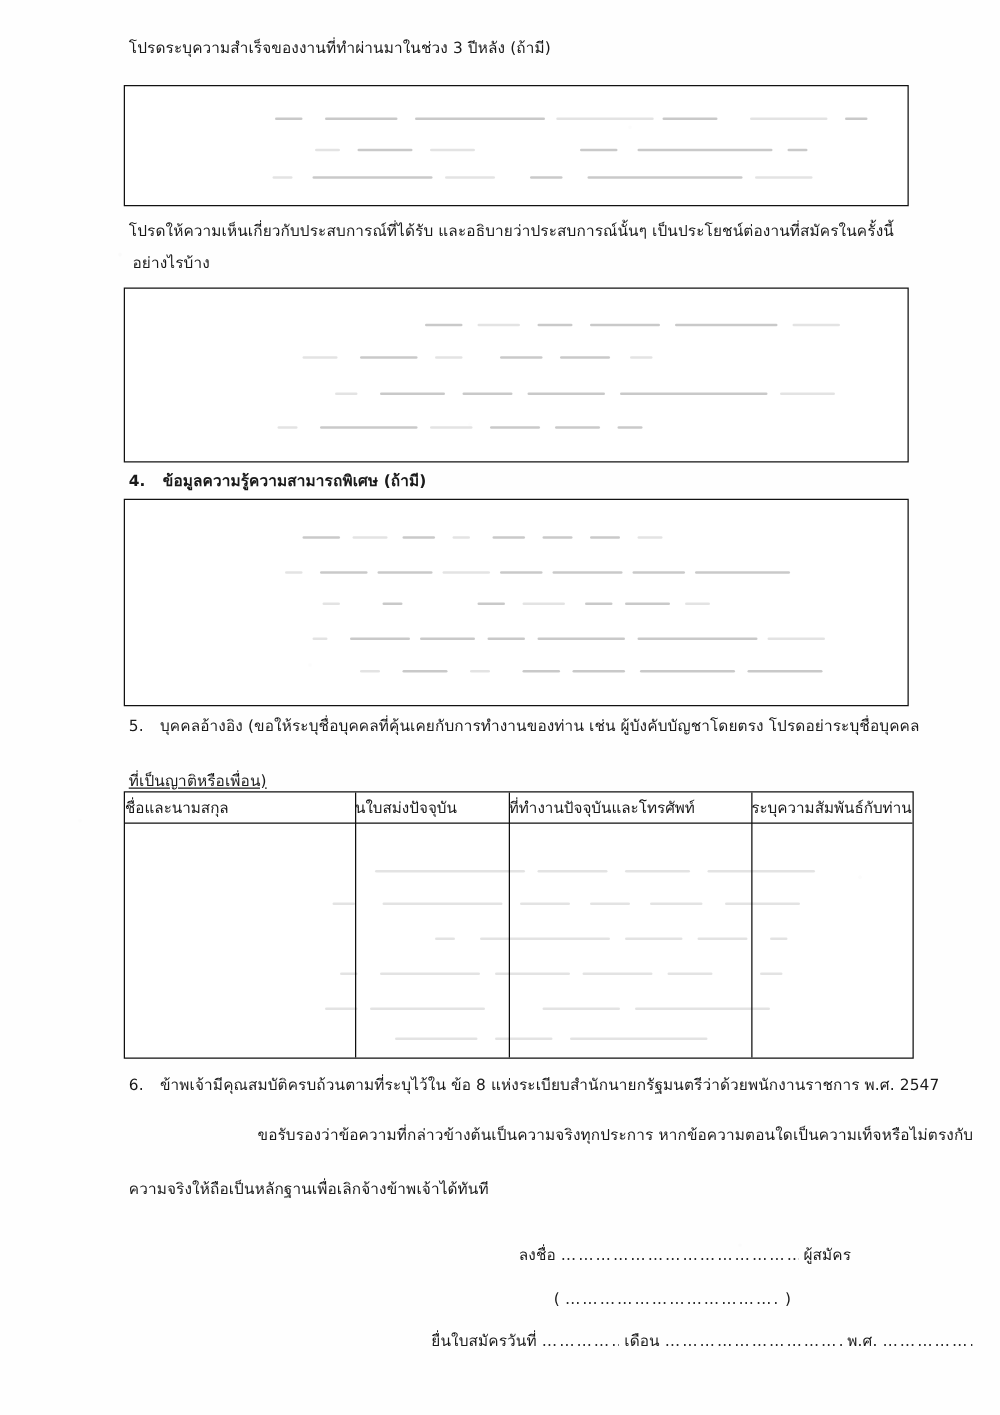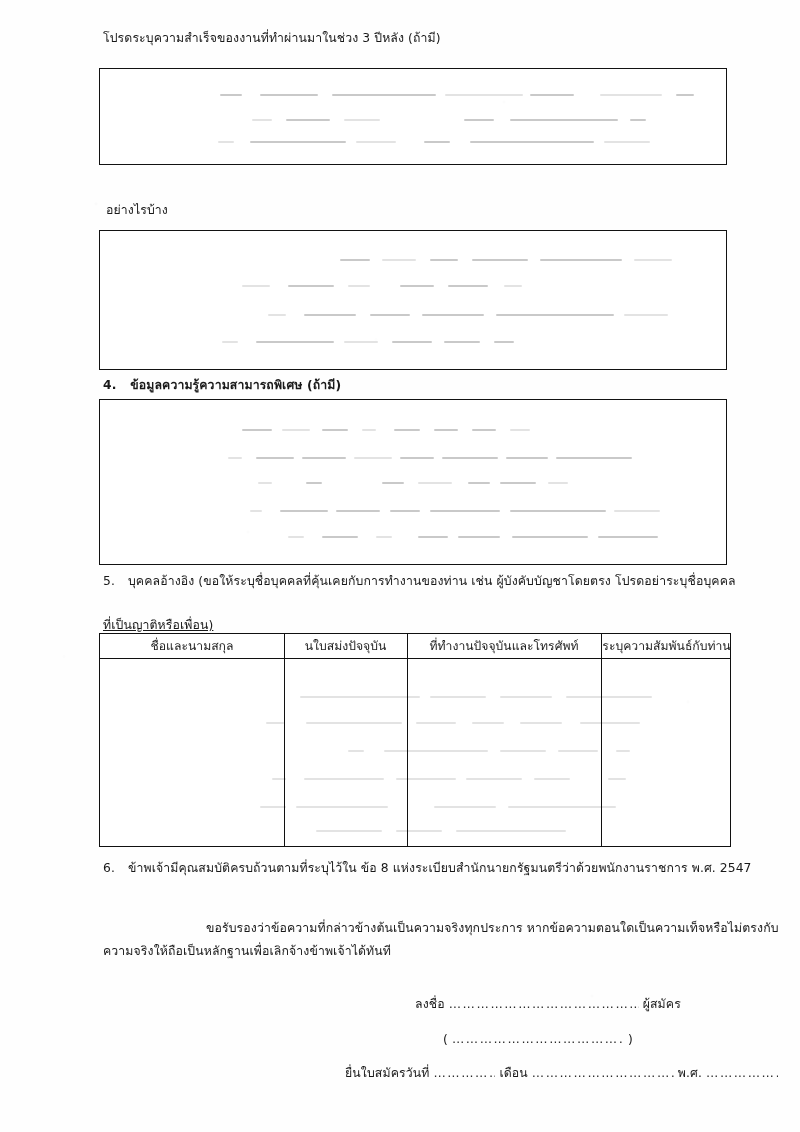--- a/index.html
+++ b/index.html
@@ -88,21 +88,21 @@
   }
   .ref-vline {
     position: absolute;
     top: 0; bottom: 0;
     width: 0;
     border-left: 1.2px solid #101010;
   }
   .ref-th {
     position: absolute;
     top: 4px;
-    text-align: center;
+    text-align: left;
     font-size: 12.2px;
     line-height: 16px;
     color: #191919;
     filter: blur(.18px);
   }
 
   
   .dots {
     display: inline-block;
     overflow: hidden;
@@ -136,20 +136,21 @@
     <div class="ghost dot" style="left:530px; top:50px; width:16px;"></div>
 
     <div class="ghost faint" style="left:118px; top:72px; width:16px;"></div>
     <div class="ghost" style="left:150px; top:72px; width:96px;"></div>
     <div class="ghost faint" style="left:256px; top:72px; width:40px;"></div>
     <div class="ghost" style="left:324px; top:72px; width:26px;"></div>
     <div class="ghost" style="left:370px; top:72px; width:124px;"></div>
     <div class="ghost faint" style="left:504px; top:72px; width:46px;"></div>
   </div>
 
+  <div class="line" style="left:103px; top:178px;">โปรดให้ความเห็นเกี่ยวกับประสบการณ์ที่ได้รับ และอธิบายว่าประสบการณ์นั้นๆ เป็นประโยชน์ต่องานที่สมัครในครั้งนี้</div>
   <div class="line" style="left:106px; top:203px;text-align:center;">อย่างไรบ้าง</div>
 
   <div class="box" id="box-experience" style="left:99px; top:230px; width:628px; height:140px;">
     <div class="ghost" style="left:240px; top:28px; width:30px;"></div>
     <div class="ghost faint" style="left:282px; top:28px; width:34px;"></div>
     <div class="ghost" style="left:330px; top:28px; width:28px;"></div>
     <div class="ghost" style="left:372px; top:28px; width:56px;"></div>
     <div class="ghost" style="left:440px; top:28px; width:82px;"></div>
     <div class="ghost faint" style="left:534px; top:28px; width:38px;"></div>
 
@@ -279,21 +280,21 @@
     <div class="ghost faint" style="left:296px; top:196px; width:46px;"></div>
     <div class="ghost faint" style="left:356px; top:196px; width:110px;"></div>
   </div>
 
   <div class="line" style="left:103px; top:861px;">
     <span>6.</span>
     <span style="display:inline-block;width:5px"></span>
     <span>ข้าพเจ้ามีคุณสมบัติครบถ้วนตามที่ระบุไว้ใน ข้อ 8 แห่งระเบียบสำนักนายกรัฐมนตรีว่าด้วยพนักงานราชการ พ.ศ. 2547</span>
   </div>
 
-  <div class="line" style="left:206px; top:921px;">ขอรับรองว่าข้อความที่กล่าวข้างต้นเป็นความจริงทุกประการ หากข้อความตอนใดเป็นความเท็จหรือไม่ตรงกับ</div>
+  <div class="line" style="left:206px; top:901px;">ขอรับรองว่าข้อความที่กล่าวข้างต้นเป็นความจริงทุกประการ หากข้อความตอนใดเป็นความเท็จหรือไม่ตรงกับ</div>
   <div class="line" style="left:103px; top:944px;">ความจริงให้ถือเป็นหลักฐานเพื่อเลิกจ้างข้าพเจ้าได้ทันที</div>
 
   <div class="line" style="left:415px; top:997px;">
     <span>ลงชื่อ</span>
     <span class="dots" style="width:190px">………………………………………………</span>
     <span>ผู้สมัคร</span>
   </div>
 
   <div class="line" style="left:443px; top:1032px;">
     <span>(</span>

